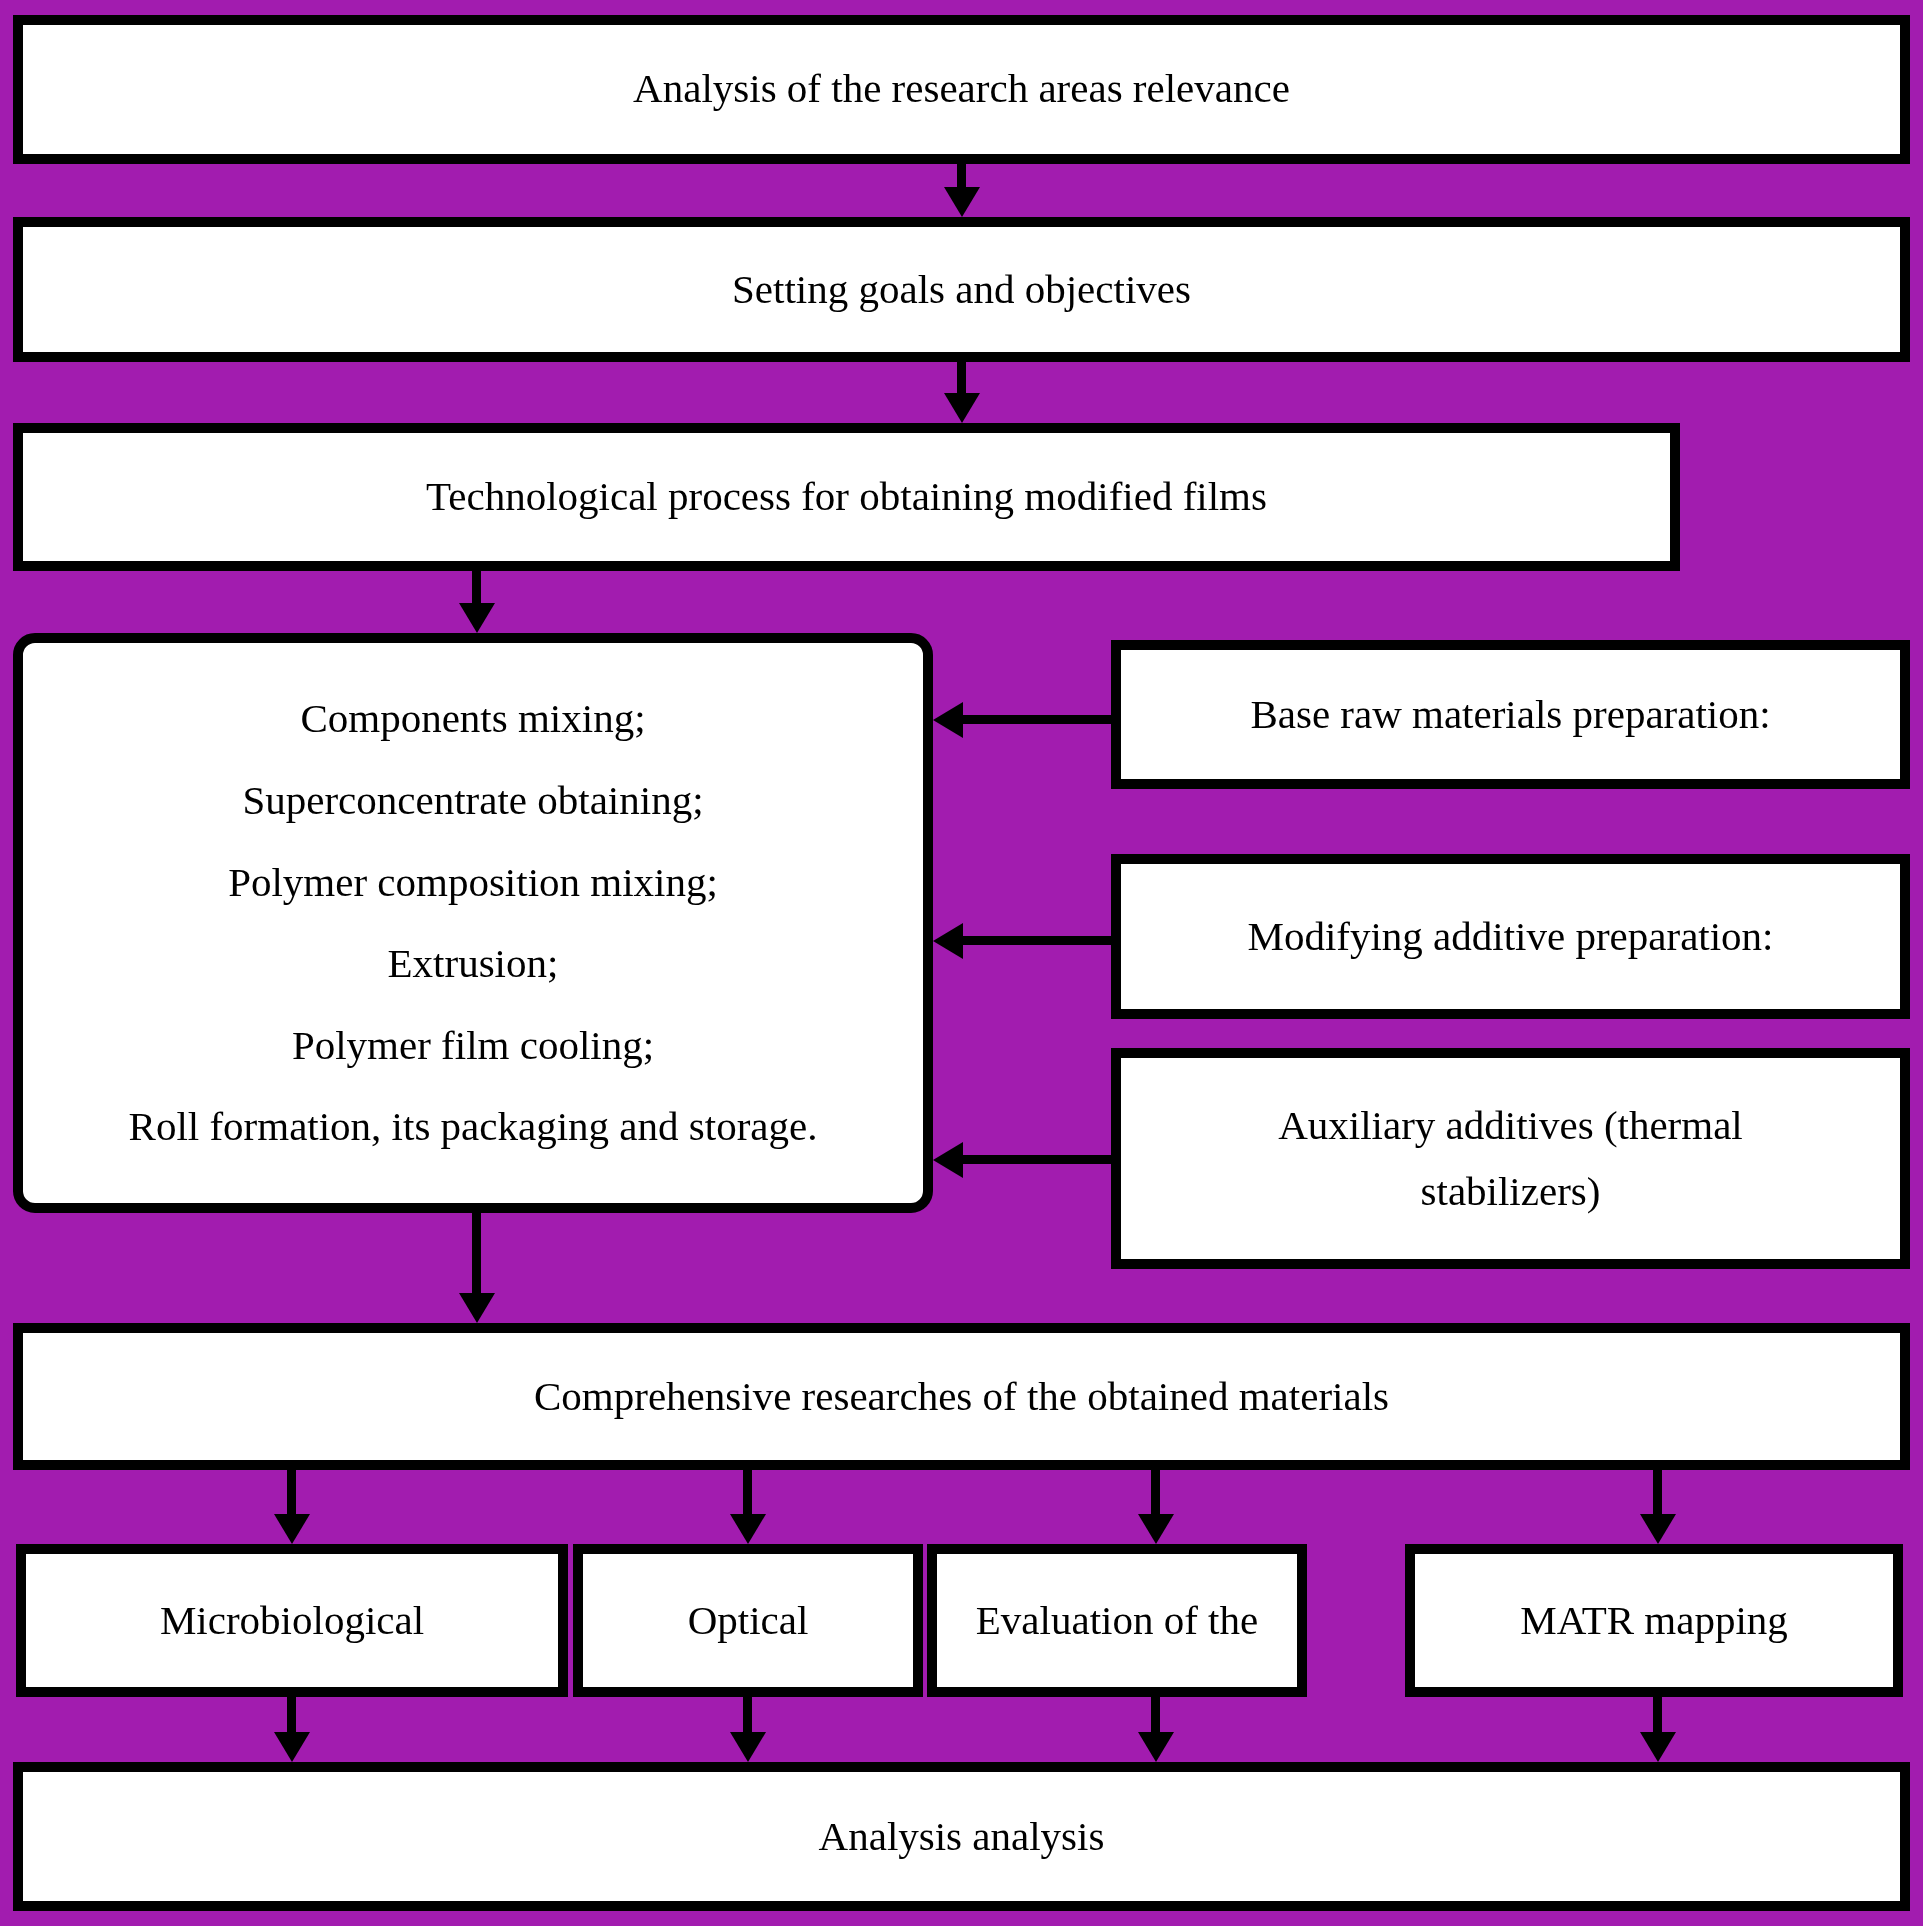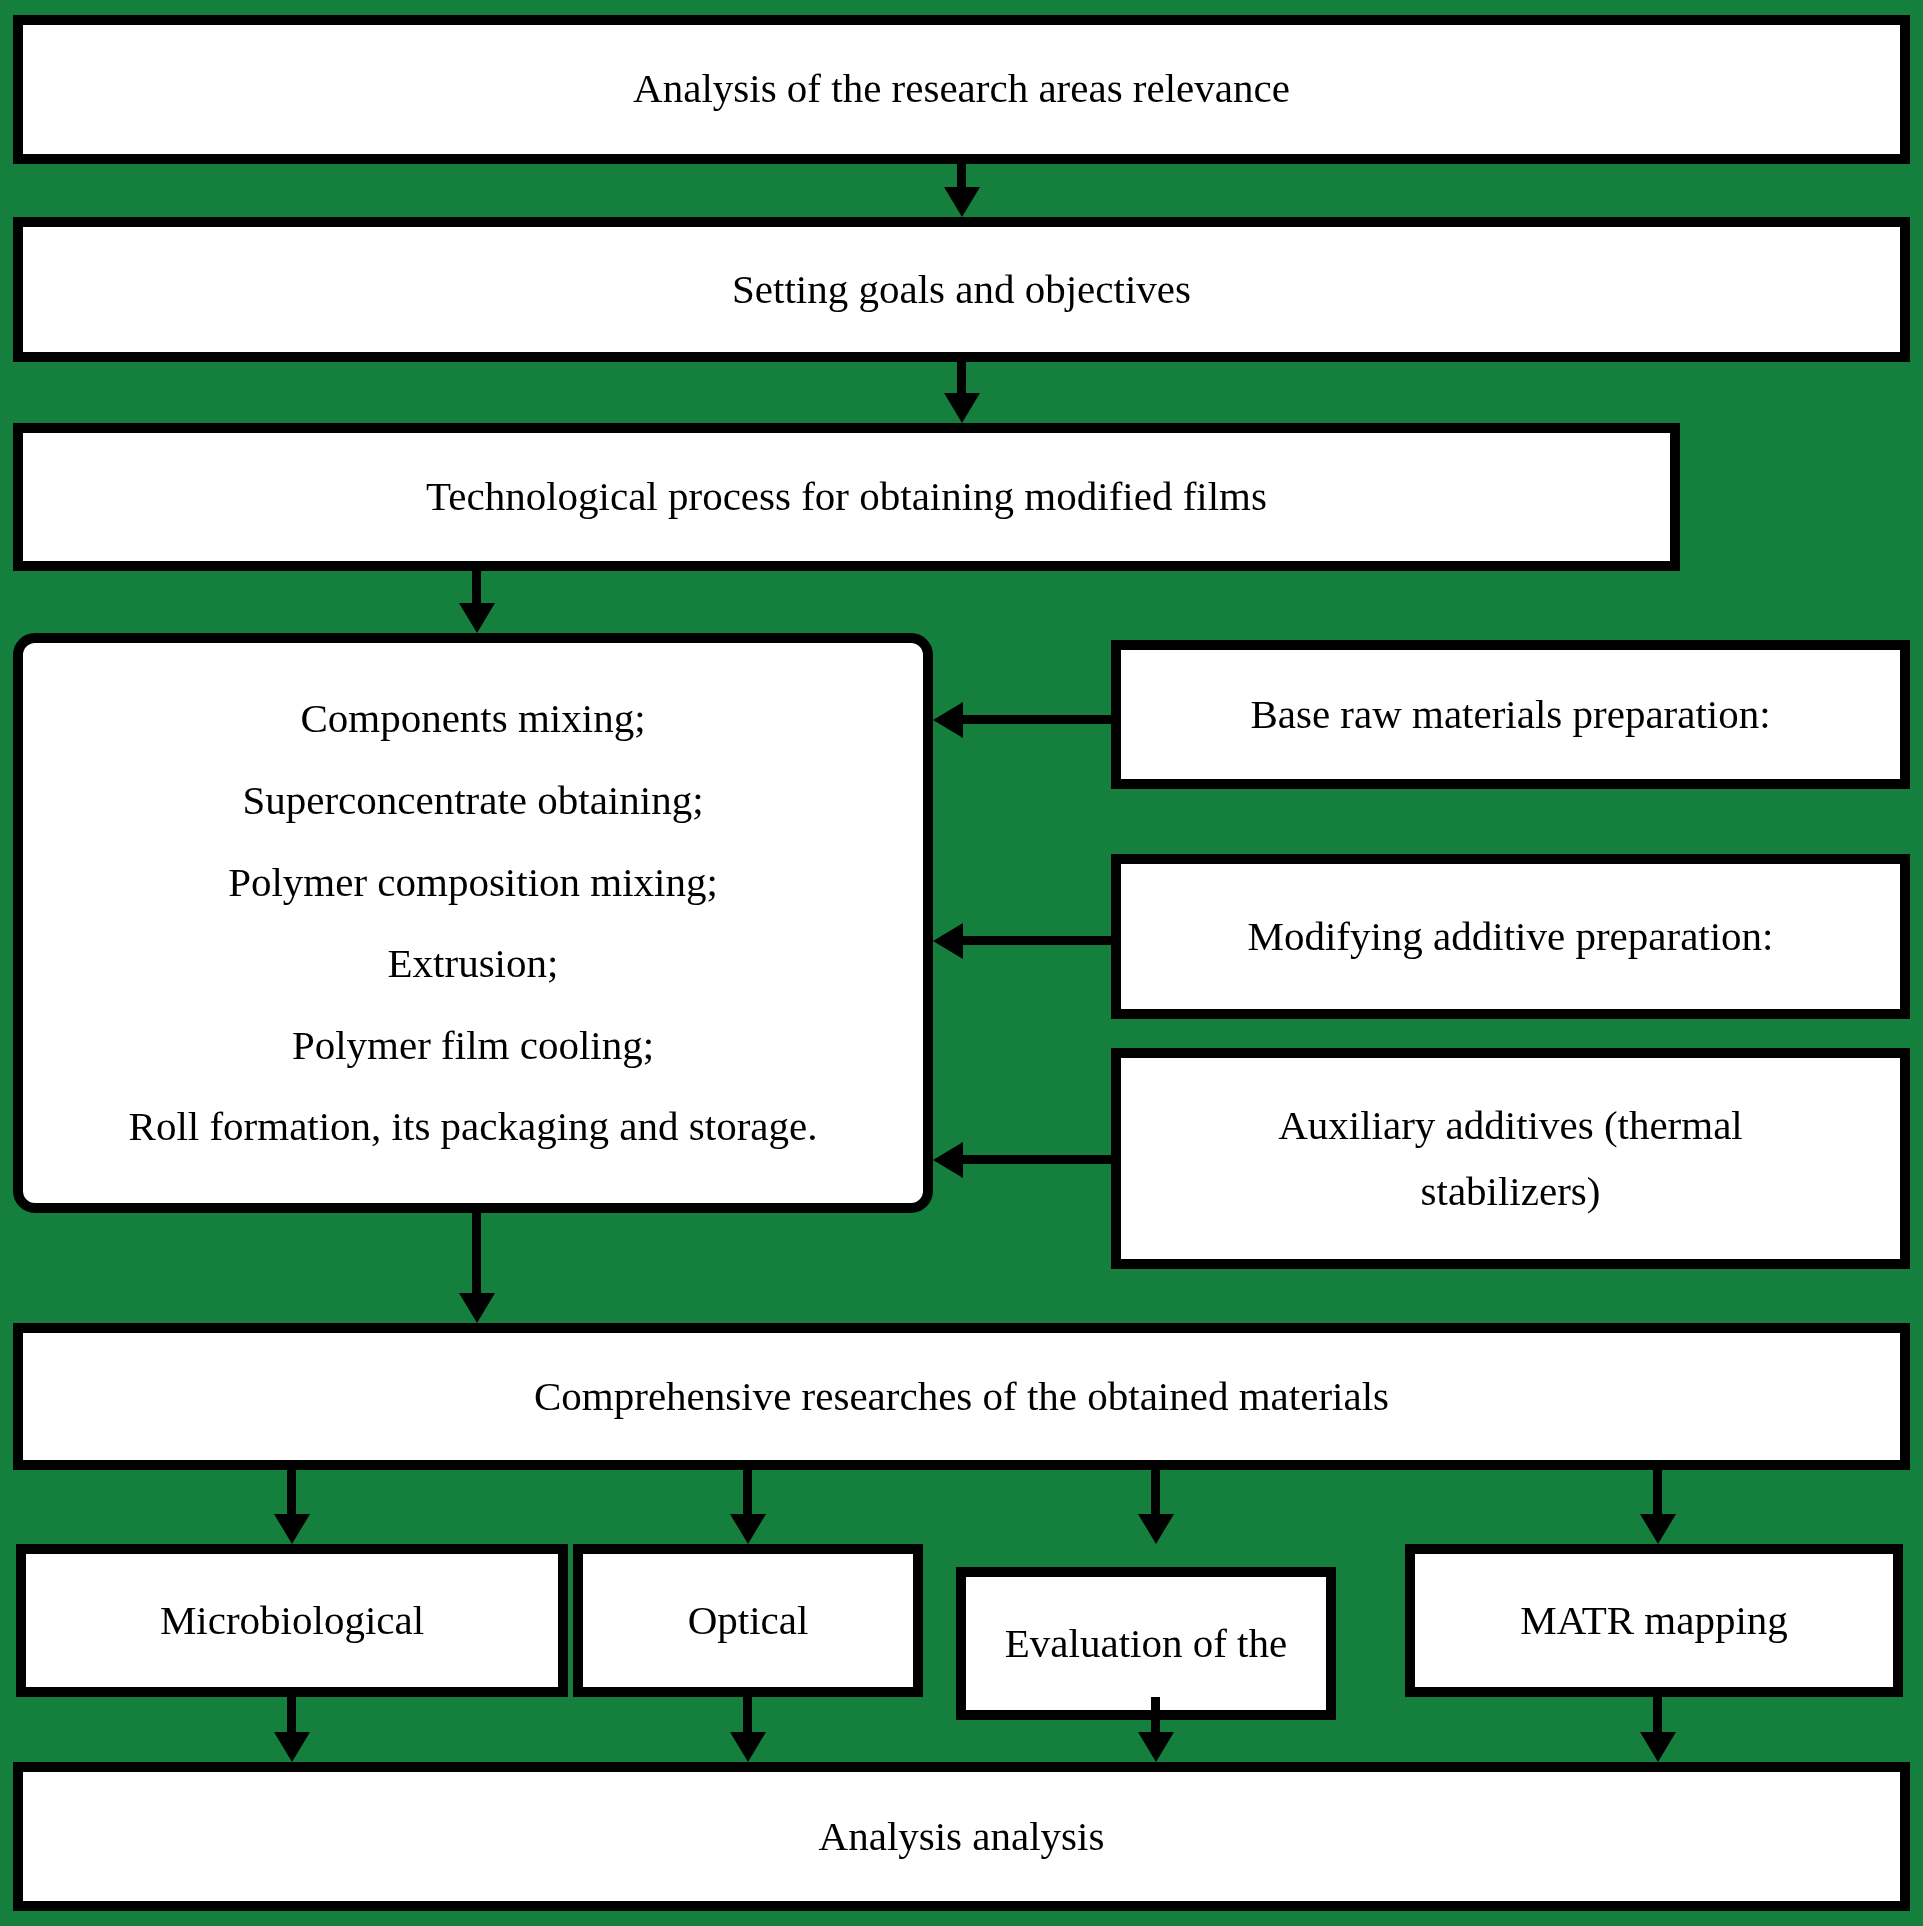--- a/index.html
+++ b/index.html
@@ -1,19 +1,19 @@
 <!DOCTYPE html>
 <html style="font-size:10.5px"><head>
 <meta charset="utf-8">
 <style>
   html,body{margin:0;padding:0;background:#ffffff;}
   #canvas{
     position:relative;
     width:1923px;height:1926px;
-    background:#15803d;
+    background:#a21caf;
     font-family:"Liberation Serif", serif;
     color:#000;
   }
   .box{
     position:absolute;
     box-sizing:border-box;
     background:#ffffff;
     border:10.5px solid #000000;
     display:flex;
     align-items:center;
@@ -141,21 +141,21 @@
     <div class="shaft" style="height:45px;"></div>
     <div class="head"></div>
   </div>
 
   <div class="box" style="left:16px;top:1544px;width:552px;height:153px;">
     <span>Microbiological</span>
   </div>
   <div class="box" style="left:573px;top:1544px;width:350px;height:153px;">
     <span>Optical</span>
   </div>
-  <div class="box" style="left:956px;top:1544px;width:380px;height:153px;margin-top:23px;">
+  <div class="box" style="left:927px;top:1544px;width:380px;height:153px;">
     <span>Evaluation of the</span>
   </div>
   <div class="box" style="left:1405px;top:1544px;width:498px;height:153px;">
     <span>MATR mapping</span>
   </div>
 
   <div class="varrow" style="left:274px;top:1697px;width:36px;height:65px;">
     <div class="shaft" style="height:37px;"></div>
     <div class="head"></div>
   </div>

